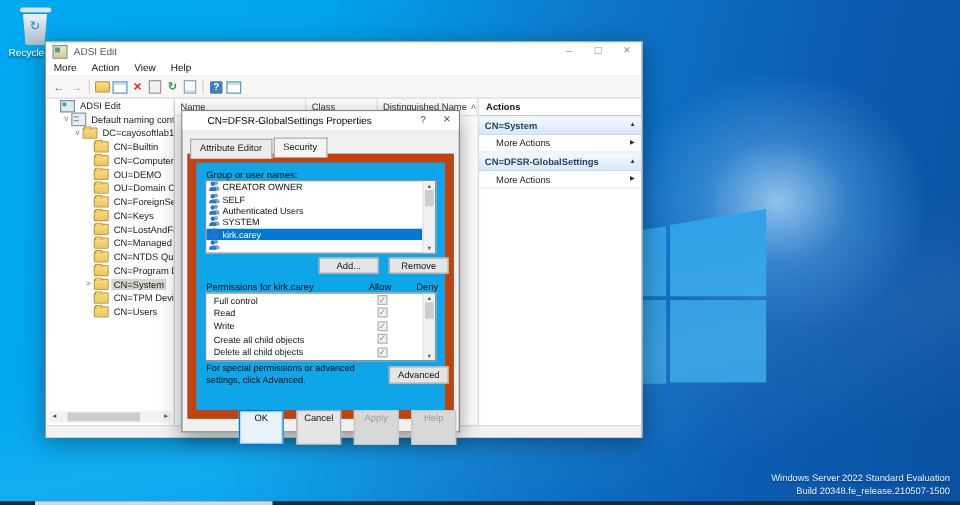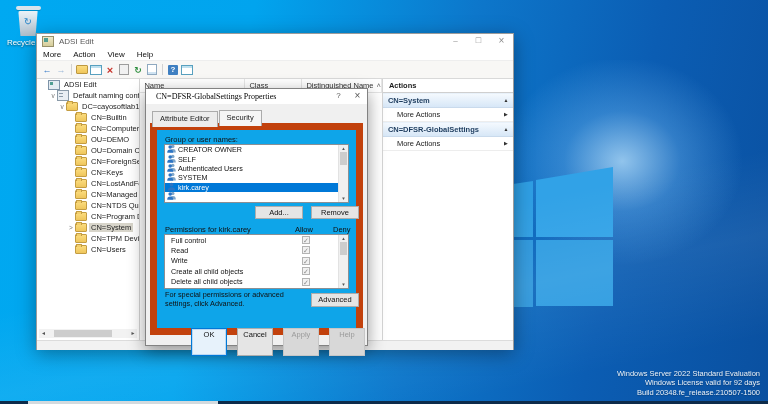--- a/index.html
+++ b/index.html
@@ -103,21 +103,21 @@
   .ap-collapse::before{content:"\25B2";}
   .ap-item{height:13px;line-height:13px;display:flex;align-items:center;border-bottom:1px solid #ededed;}
   .ap-item .ap-label{padding-left:14px;flex:1;color:#222;}
   .ap-more{width:14px;text-align:center;color:#333;font-size:5px;}
   .ap-more::before{content:"\25B6";}
   .statusbar{height:9px;background:#f2f2f2;border-top:1px solid #dcdcdc;}
   
   #dialog{position:absolute;left:145px;top:88px;width:221px;height:256px;background:#f0f0f0;
     border:1px solid #828282;box-shadow:0 5px 16px rgba(0,0,0,.4);font-size:8px;color:#111;}
   .dlg-title{height:15px;background:#fff;display:flex;align-items:center;}
-  .dlg-title .d-text{margin-left:10px;color:#000;font-family:Liberation Serif, serif;}
+  .dlg-title .d-text{margin-left:20px;color:#000;}
   .dlg-btn{width:19px;height:15px;text-align:center;line-height:14px;color:#555;}
   .dlg-btn.help-q{margin-left:auto;}
   .dlg-btn.help-q::before{content:"?";font-size:8px;}
   .dlg-btn.close-x::before{content:"\00D7";font-size:10px;}
   .dlg-tabs{position:absolute;left:6px;top:22px;display:flex;z-index:3;}
   .tab{padding:2px 7px 2px 7px;font-size:7.5px;border:1px solid #ababab;border-bottom:none;
     background:#ececec;color:#222;margin-right:1px;}
   .tab.active{background:#f5f5f5;position:relative;top:-1px;padding-bottom:4px;}
   .tabpage{position:absolute;left:4px;right:4px;top:34px;height:198px;background:#0ea5e9;
     border:7px solid #c2410c;z-index:2;}
@@ -174,21 +174,20 @@
 <div class="bin-wrap">
   <div class="bin-lid"></div>
   <div class="bin-body">
     <div class="bin-mark">↻</div>
   </div>
   <div class="bin-label">Recycle Bin</div>
 </div>
 
 <div id="watermark">
     <div>Windows Server 2022 Standard Evaluation</div>
-    <div>Windows License valid for 92 days</div>
     <div>Build 20348.fe_release.210507-1500</div>
   </div>
 
 <div id="app-window">
   <div class="titlebar">
     <span class="app-icon"></span>
     <span class="t-text">ADSI Edit</span>
     <span class="win-controls">
       <span class="win-btn min"></span>
       <span class="win-btn max"></span>

